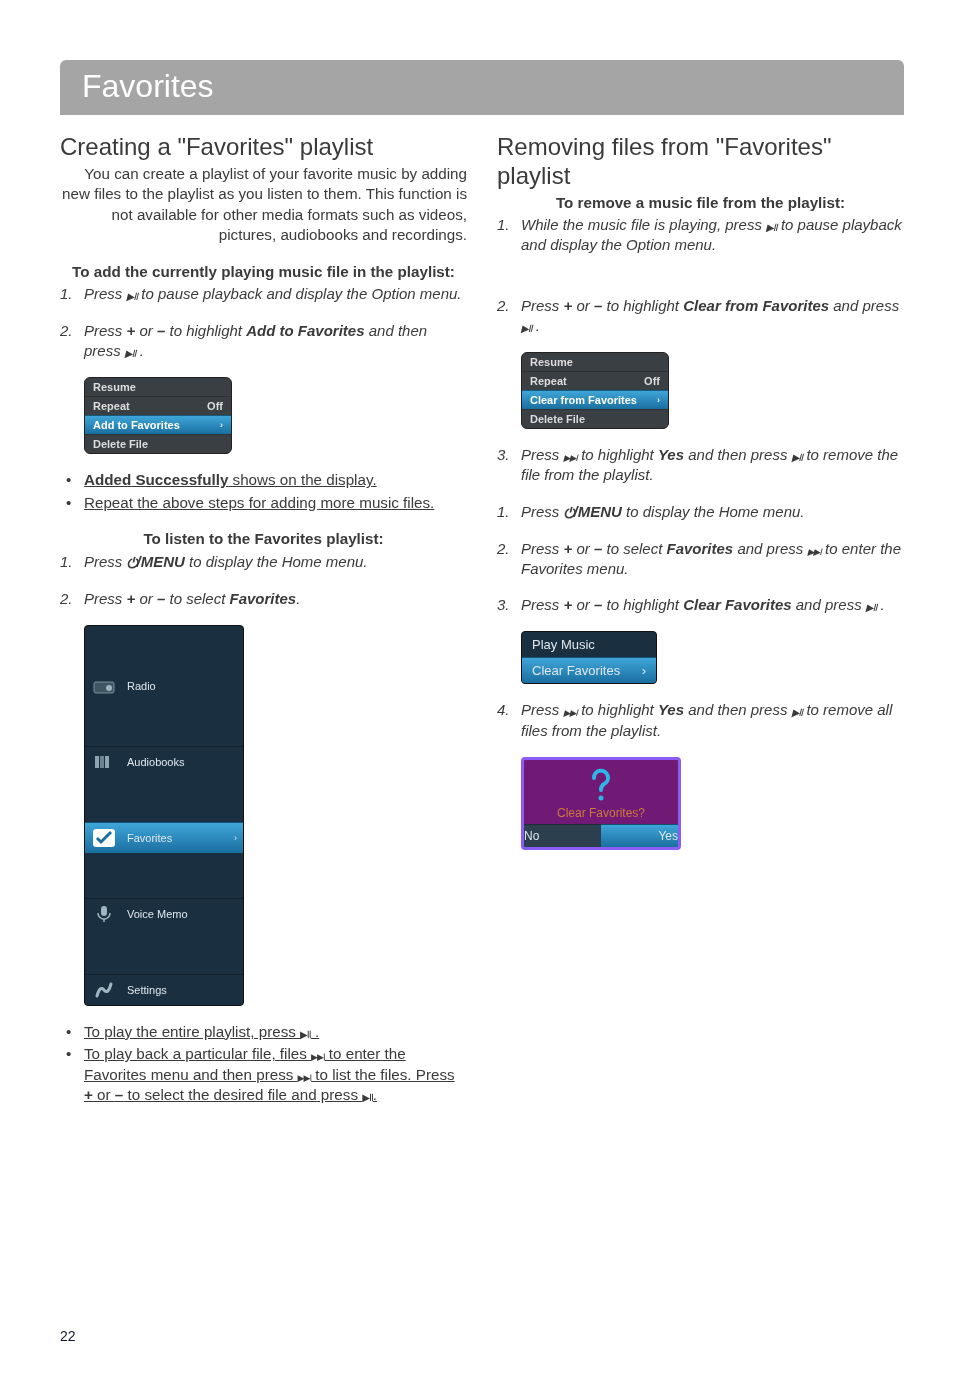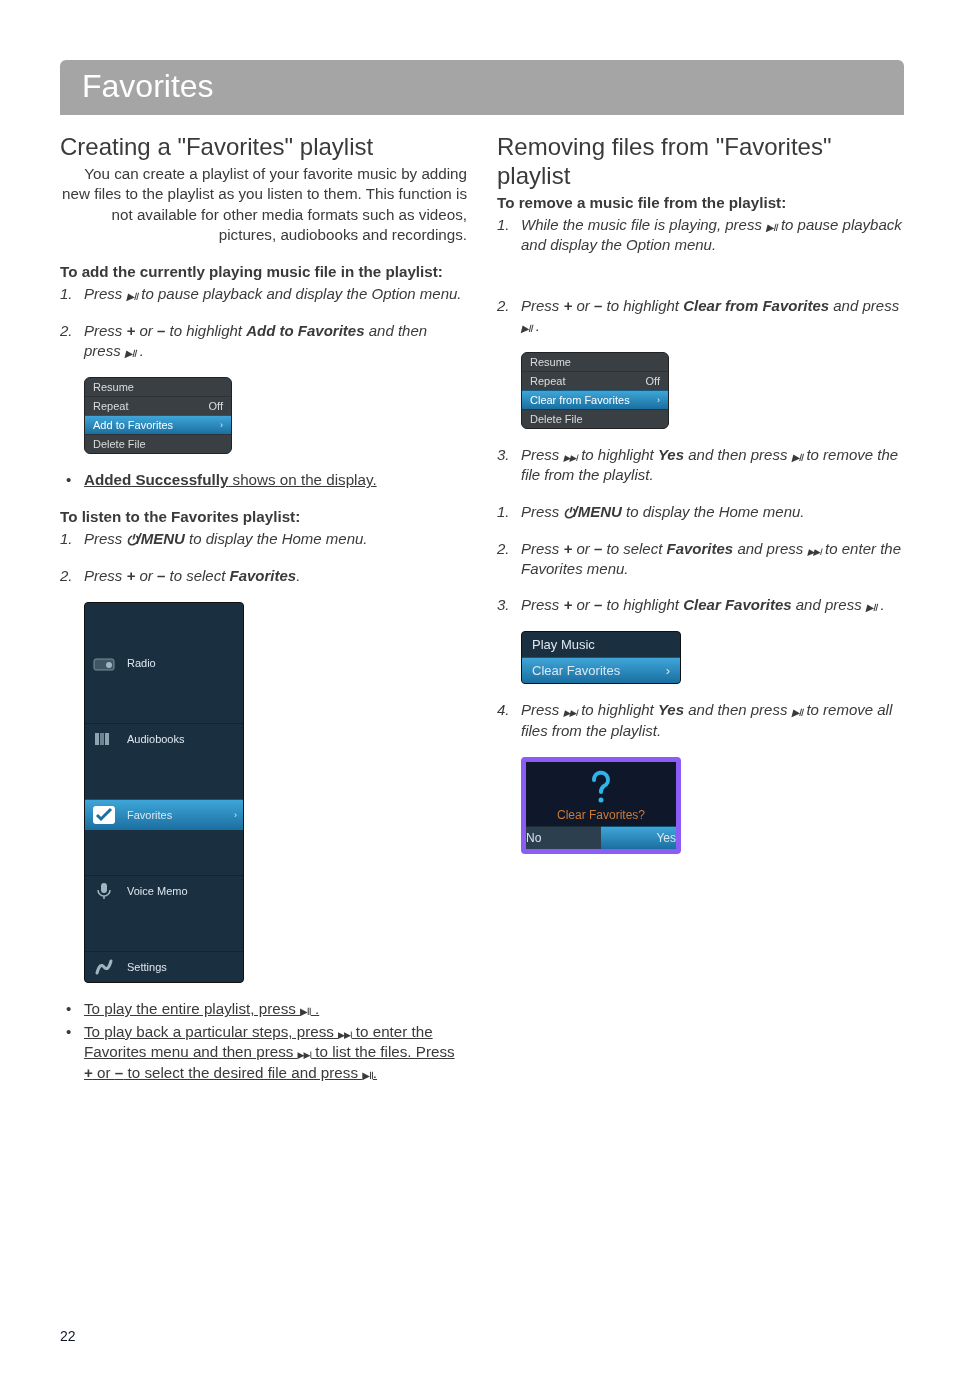--- a/index.html
+++ b/index.html
@@ -38,20 +38,21 @@
       color: #3a3a3a;
       margin-bottom: 16px;
       text-align: right;
     }
     .subhead {
       font-size: 15.2px;
       font-weight: 700;
       color: #3a3a3a;
       margin-bottom: 2px;
       line-height: 1.35;
+      text-align: center;
     }
     ol.steps {
       list-style: none;
       counter-reset: step;
       margin-bottom: 16px;
     }
     ol.steps > li {
       counter-increment: step;
       position: relative;
       padding-left: 24px;
@@ -99,20 +100,21 @@
     
     .option-screenshot {
       width: 148px;
       border-radius: 6px;
       overflow: hidden;
       border: 1px solid #222;
       margin: 6px 0 16px 24px;
       font-size: 11px;
       color: #ddd;
       background: #3a3f44;
+      font-weight: bold;
     }
     .option-row {
       padding: 3px 8px;
       display: flex;
       justify-content: space-between;
       align-items: center;
       border-top: 1px solid rgba(0,0,0,0.2);
     }
     .option-row:first-child { border-top: none; }
     .option-row.highlight {
@@ -147,21 +149,21 @@
       margin-right: 8px;
       display: flex;
       align-items: center;
       justify-content: center;
       color: #cfd9e2;
     }
     .home-row .chev { margin-left: auto; font-size: 9px; }
 
     
     .playclear-screenshot {
-      width: 160px;
+      width: 136px;
       border-radius: 4px;
       overflow: hidden;
       margin: 6px 0 16px 24px;
       border: 1px solid #111;
       background: #1a2f3f;
     }
     .pc-row {
       padding: 5px 10px;
       font-size: 13px;
       color: #dfe7ef;
@@ -172,22 +174,22 @@
     }
     .pc-row:first-child { border-top: none; }
     .pc-row.highlight { background: linear-gradient(#3fa5d8, #1a6fa0); }
 
     
     .confirm-screenshot {
       width: 160px;
       border-radius: 4px;
       overflow: hidden;
       margin: 6px 0 16px 24px;
-      border: 5px solid #8b5cf6;
-      background: #0f172a;
+      border: 3px solid #8b5cf6;
+      background: #701a75;
       text-align: center;
       color: #dfe7ef;
       font-size: 12px;
     }
     .confirm-q {
       padding: 8px 0 4px;
     }
     .confirm-q svg { display: block; margin: 0 auto 4px; }
     .confirm-label { color: #c97b3a; font-size: 12px; }
     .confirm-buttons { display: flex; }
@@ -249,20 +251,21 @@
           <span>Add to Favorites</span>
           <span class="option-chevron">›</span>
         </div>
       <div class="option-row">
           <span>Delete File</span>
         </div>
     </div>
 
     <ul class="bullets">
       <li><span class="bold">Added Successfully</span><span> shows on the display.</span></li>
+      <li>Repeat the above steps for adding more music files.</li>
     </ul>
 
     <p class="subhead">To listen to the Favorites playlist:</p>
     <ol class="steps">
       <li>
         <span>Press </span><span class="icon-power"></span><span class="bold">/MENU</span><span> to display the Home menu.</span>
       </li>
     </ol>
     <ol class="steps" style="counter-reset: step 1;">
       <li>
@@ -318,21 +321,21 @@
           </span>
         <span>Settings</span>
       </div>
     </div>
 
     <ul class="bullets">
       <li>
         <span>To play the entire playlist, press </span><span class="icon-playpause"></span><span> .</span>
       </li>
       <li>
-        <span>To play back a particular steps, press </span><span class="icon-next"></span><span> to enter the Favorites menu and then press </span><span class="icon-next"></span><span> to list the files. Press </span><span class="bold">+</span><span> or </span><span class="bold">–</span><span> to select the desired file and press </span><span class="icon-playpause"></span><span>.</span>
+        <span>To play back a particular file, files </span><span class="icon-next"></span><span> to enter the Favorites menu and then press </span><span class="icon-next"></span><span> to list the files. Press </span><span class="bold">+</span><span> or </span><span class="bold">–</span><span> to select the desired file and press </span><span class="icon-playpause"></span><span>.</span>
       </li>
     </ul>
   </div>
 
   <div class="col">
     <h2 class="heading">Removing files from "Favorites" playlist</h2>
     <p class="subhead">To remove a music file from the playlist:</p>
     <ol class="steps">
       <li>
         <span>While the music file is playing, press </span><span class="icon-playpause"></span><span> to pause playback and display the Option menu.</span>

